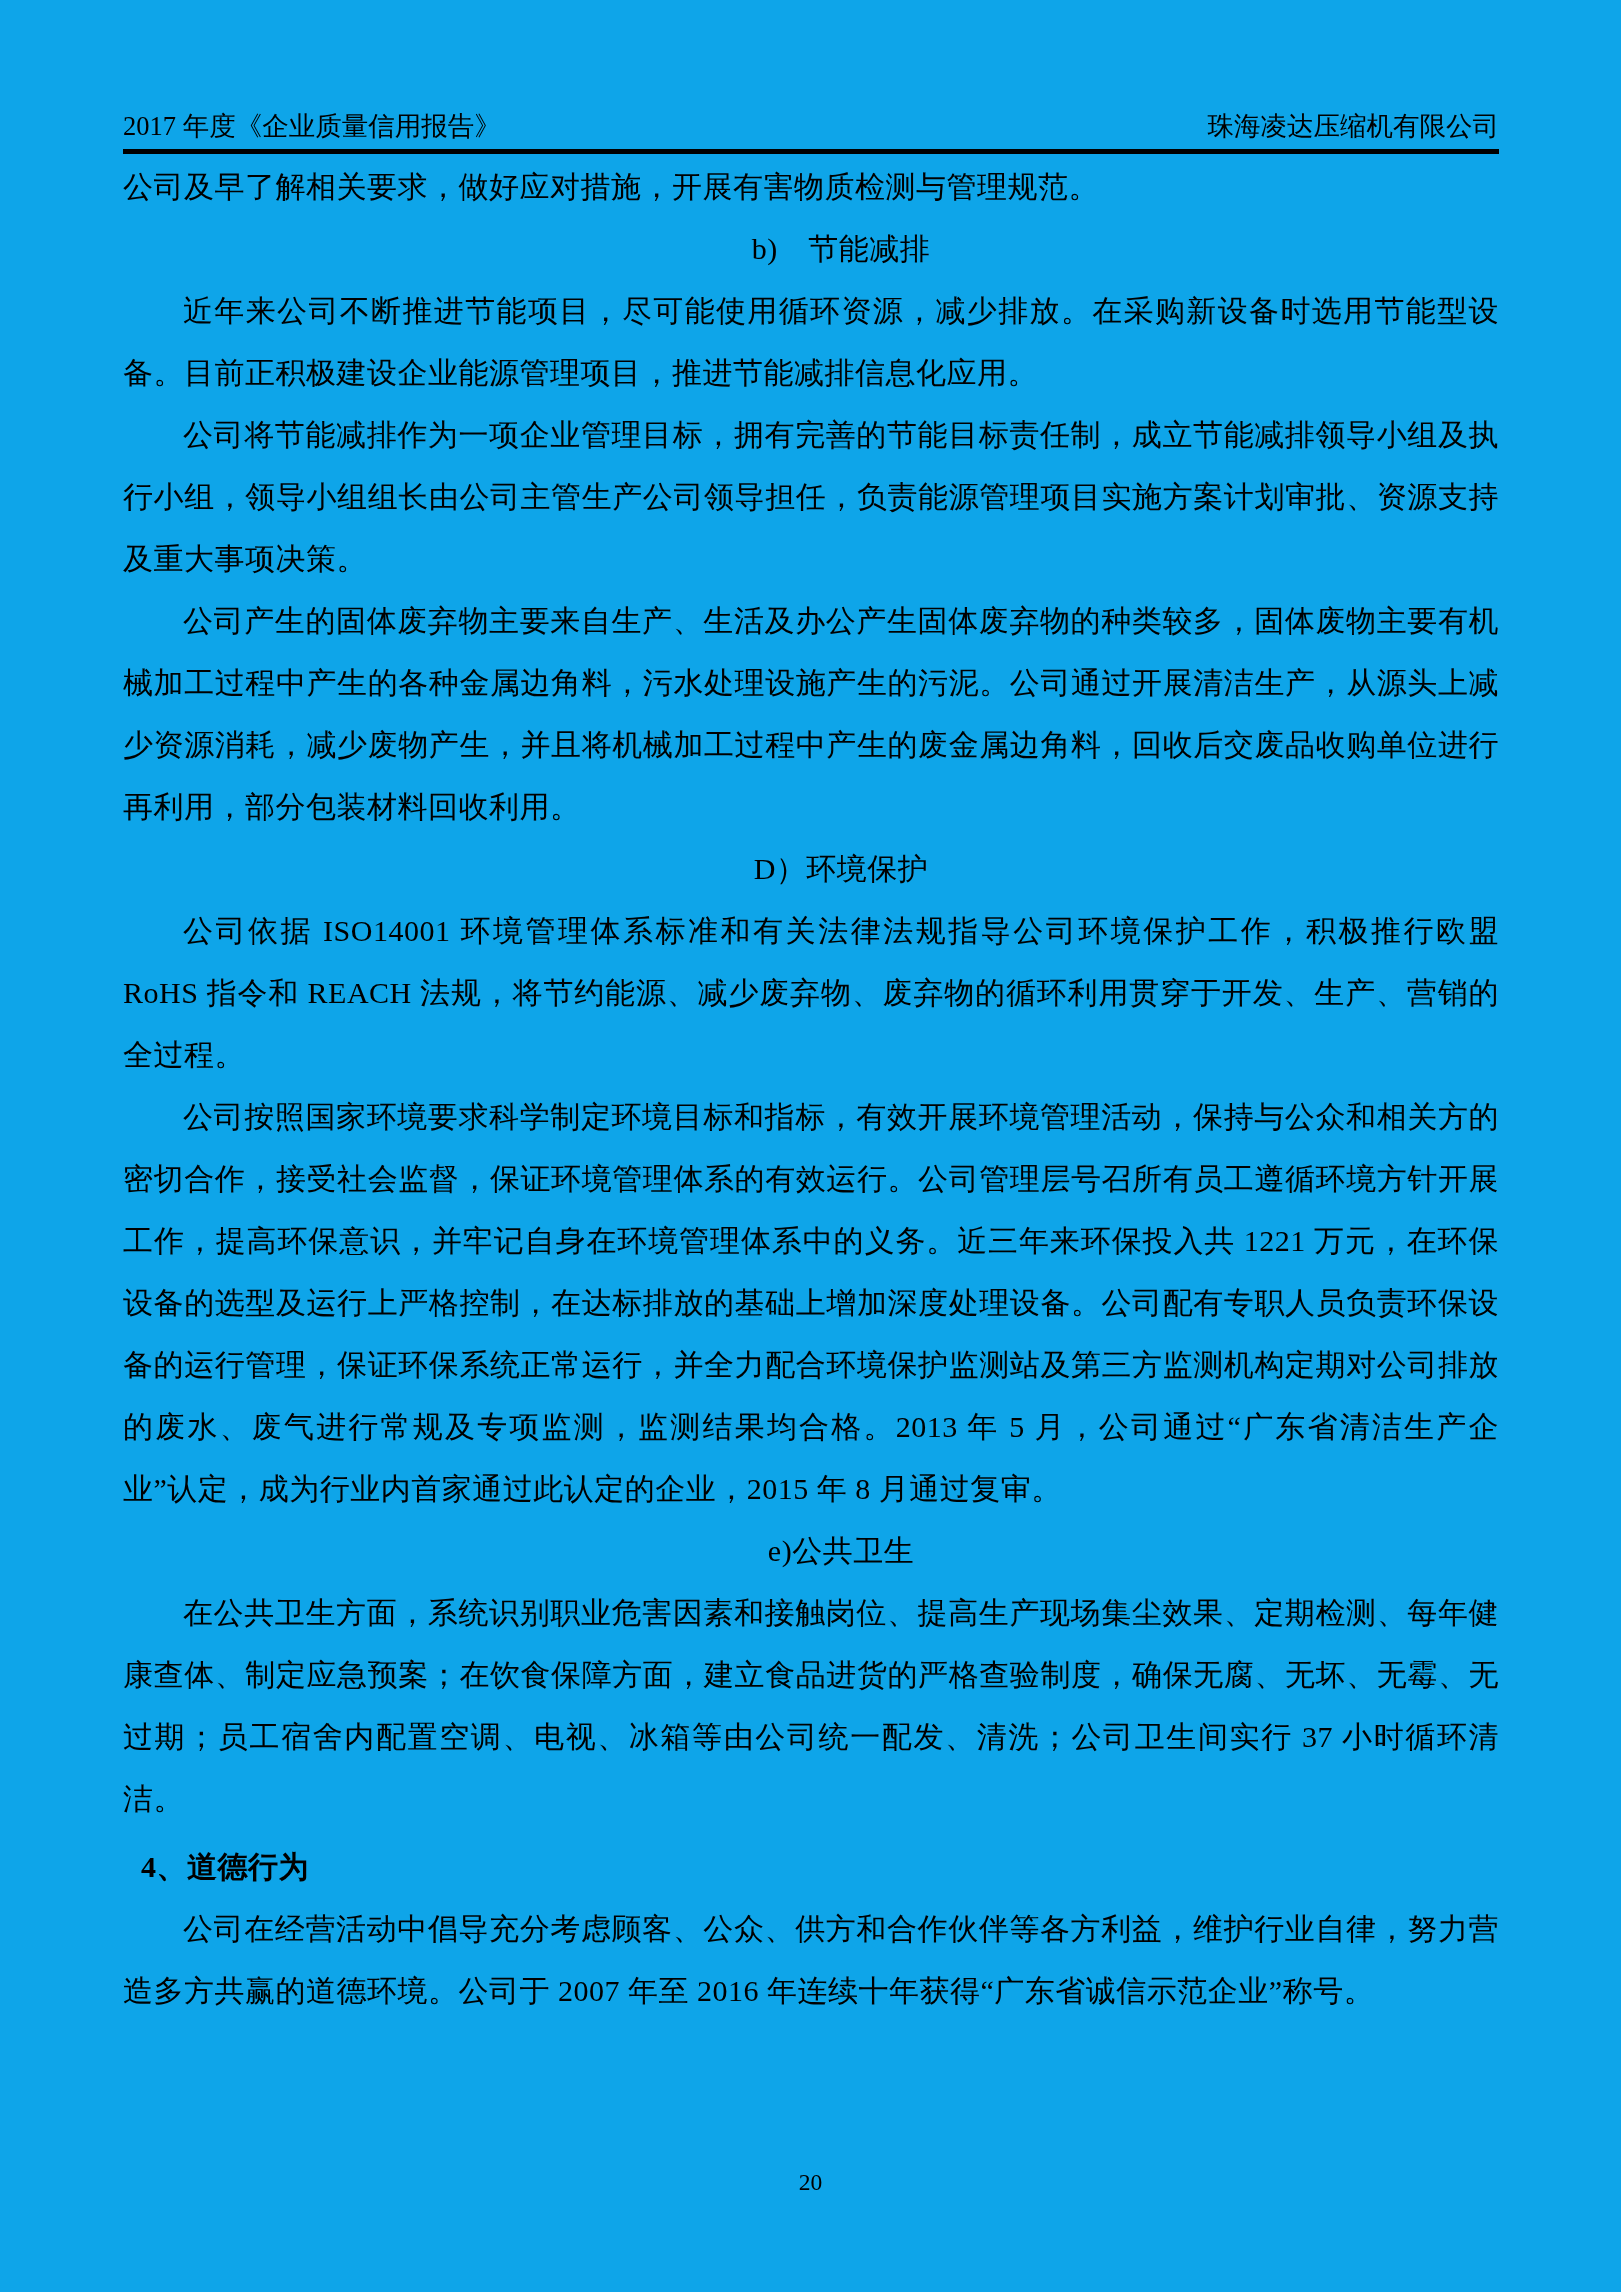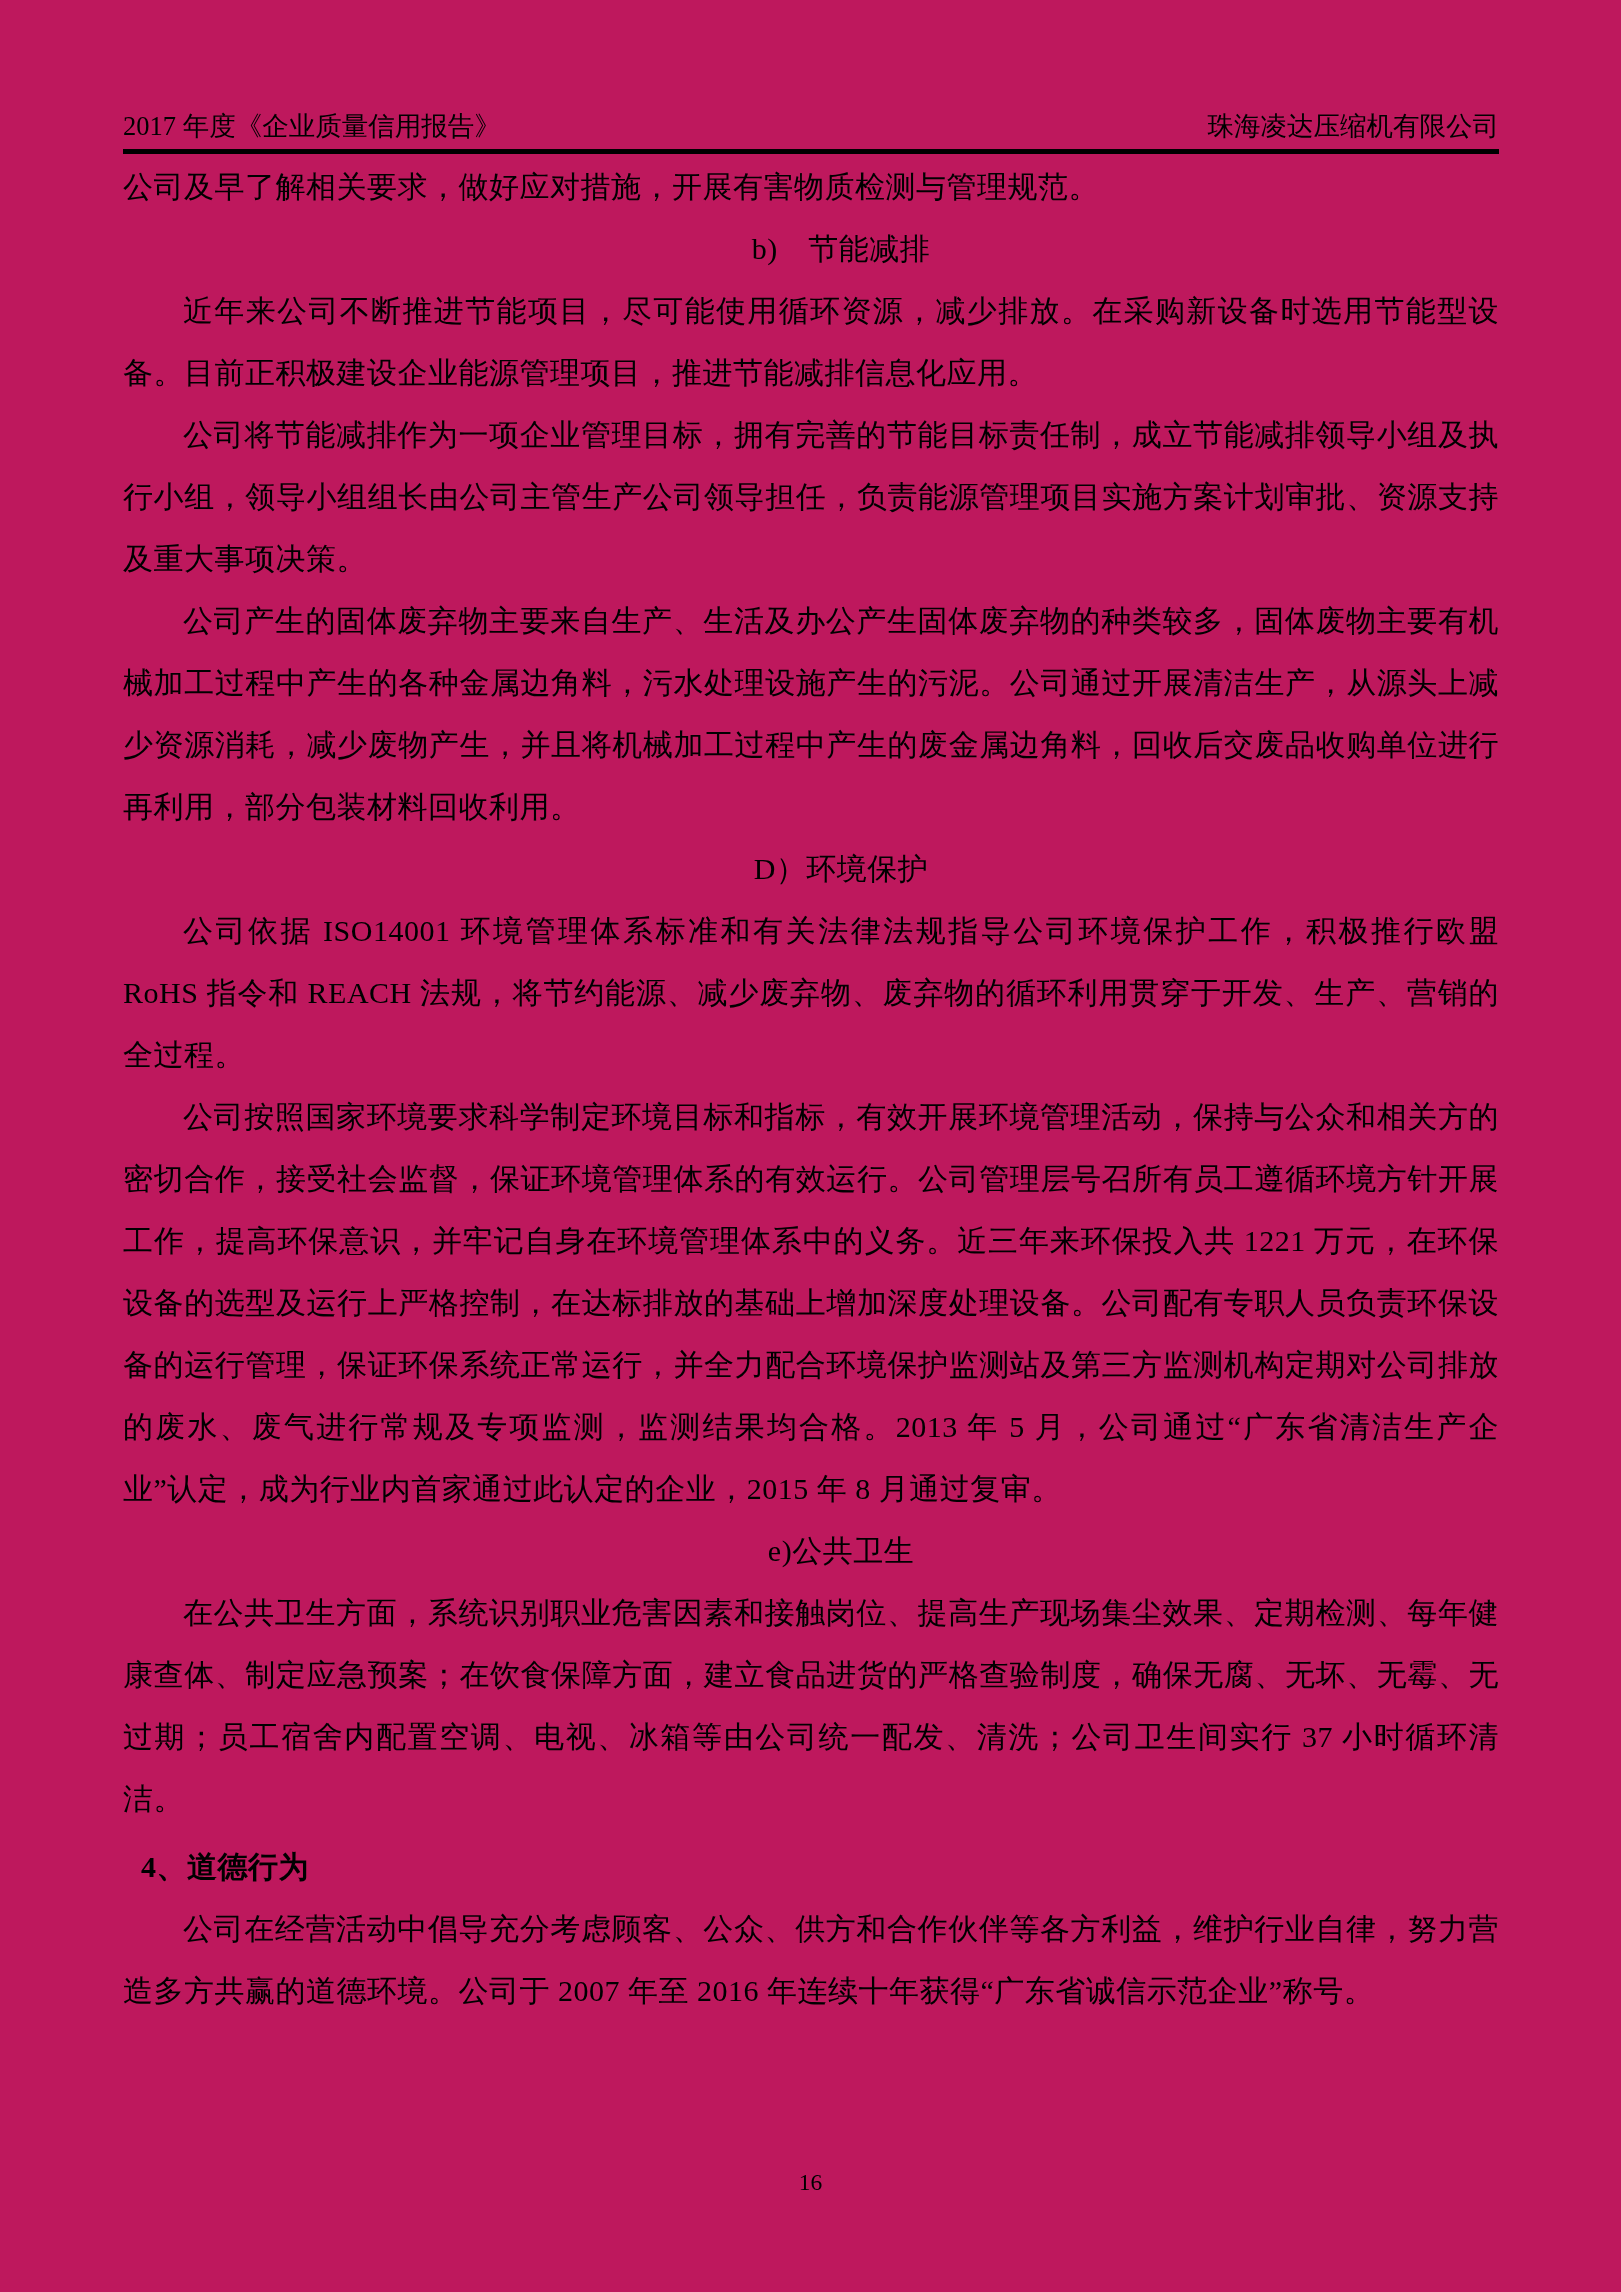--- a/index.html
+++ b/index.html
@@ -1,21 +1,21 @@
 <!DOCTYPE html>
 <html><head>
 <meta charset="utf-8">
 <style>
   * { box-sizing: border-box; }
   html, body { margin: 0; padding: 0; background: #ffffff; }
   .page {
     position: relative;
     width: 1621px;
     height: 2293px;
-    background: #be185d;
+    background: #0ea5e9;
     color: #000000;
     font-family: "Liberation Serif", "DejaVu Serif", serif;
     overflow: hidden;
   }
   .header {
     position: absolute;
     top: 110px;
     left: 123px;
     right: 122px;
     display: flex;
@@ -91,17 +91,17 @@
     <p class="subheading">D）环境保护</p>
     <p>公司依据 ISO14001 环境管理体系标准和有关法律法规指导公司环境保护工作，积极推行欧盟 RoHS 指令和 REACH 法规，将节约能源、减少废弃物、废弃物的循环利用贯穿于开发、生产、营销的全过程。</p>
     <p>公司按照国家环境要求科学制定环境目标和指标，有效开展环境管理活动，保持与公众和相关方的密切合作，接受社会监督，保证环境管理体系的有效运行。公司管理层号召所有员工遵循环境方针开展工作，提高环保意识，并牢记自身在环境管理体系中的义务。近三年来环保投入共 1221 万元，在环保设备的选型及运行上严格控制，在达标排放的基础上增加深度处理设备。公司配有专职人员负责环保设备的运行管理，保证环保系统正常运行，并全力配合环境保护监测站及第三方监测机构定期对公司排放的废水、废气进行常规及专项监测，监测结果均合格。2013 年 5 月，公司通过“广东省清洁生产企业”认定，成为行业内首家通过此认定的企业，2015 年 8 月通过复审。</p>
     <p class="subheading">e)公共卫生</p>
     <p>在公共卫生方面，系统识别职业危害因素和接触岗位、提高生产现场集尘效果、定期检测、每年健康查体、制定应急预案；在饮食保障方面，建立食品进货的严格查验制度，确保无腐、无坏、无霉、无过期；员工宿舍内配置空调、电视、冰箱等由公司统一配发、清洗；公司卫生间实行 37 小时循环清洁。</p>
     <p class="bold-heading">4、道德行为</p>
     <p>公司在经营活动中倡导充分考虑顾客、公众、供方和合作伙伴等各方利益，维护行业自律，努力营造多方共赢的道德环境。公司于 2007 年至 2016 年连续十年获得“广东省诚信示范企业”称号。</p>
   </div>
 
   <div class="footer">
-    <span>16</span>
+    <span>20</span>
   </div>
 
 </div>
 
 
 </body></html>

